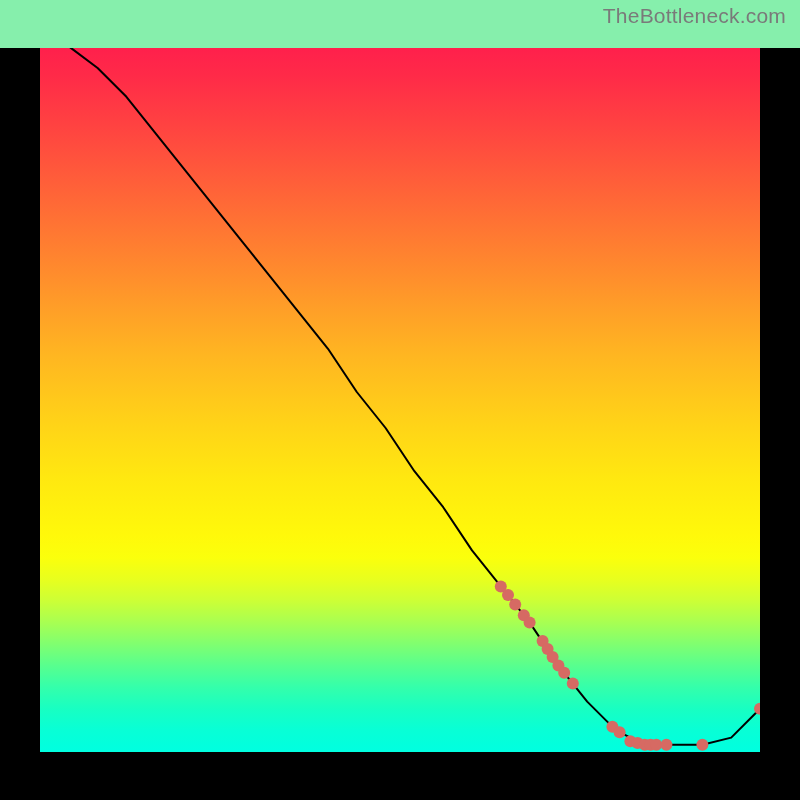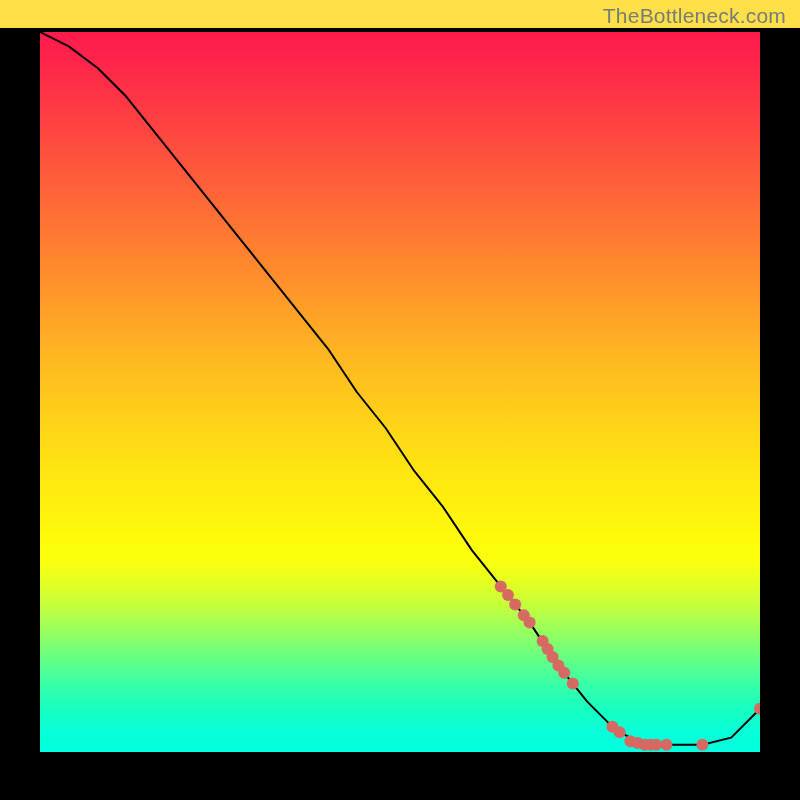--- a/index.html
+++ b/index.html
@@ -15,22 +15,22 @@
     position: relative;
     width: 800px;
     height: 800px;
     background: #000;
   }
   .header {
     position: absolute;
     top: 0;
     left: 0;
     width: 800px;
-    height: 28px;
-    background: #fde047;
+    height: 48px;
+    background: #86efac;
     z-index: 3;
   }
   .header-text {
     position: absolute;
     right: 14px;
     top: 4px;
     color: #7a7a7a;
     font-size: 21px;
     font-weight: 500;
     letter-spacing: 0.2px;

